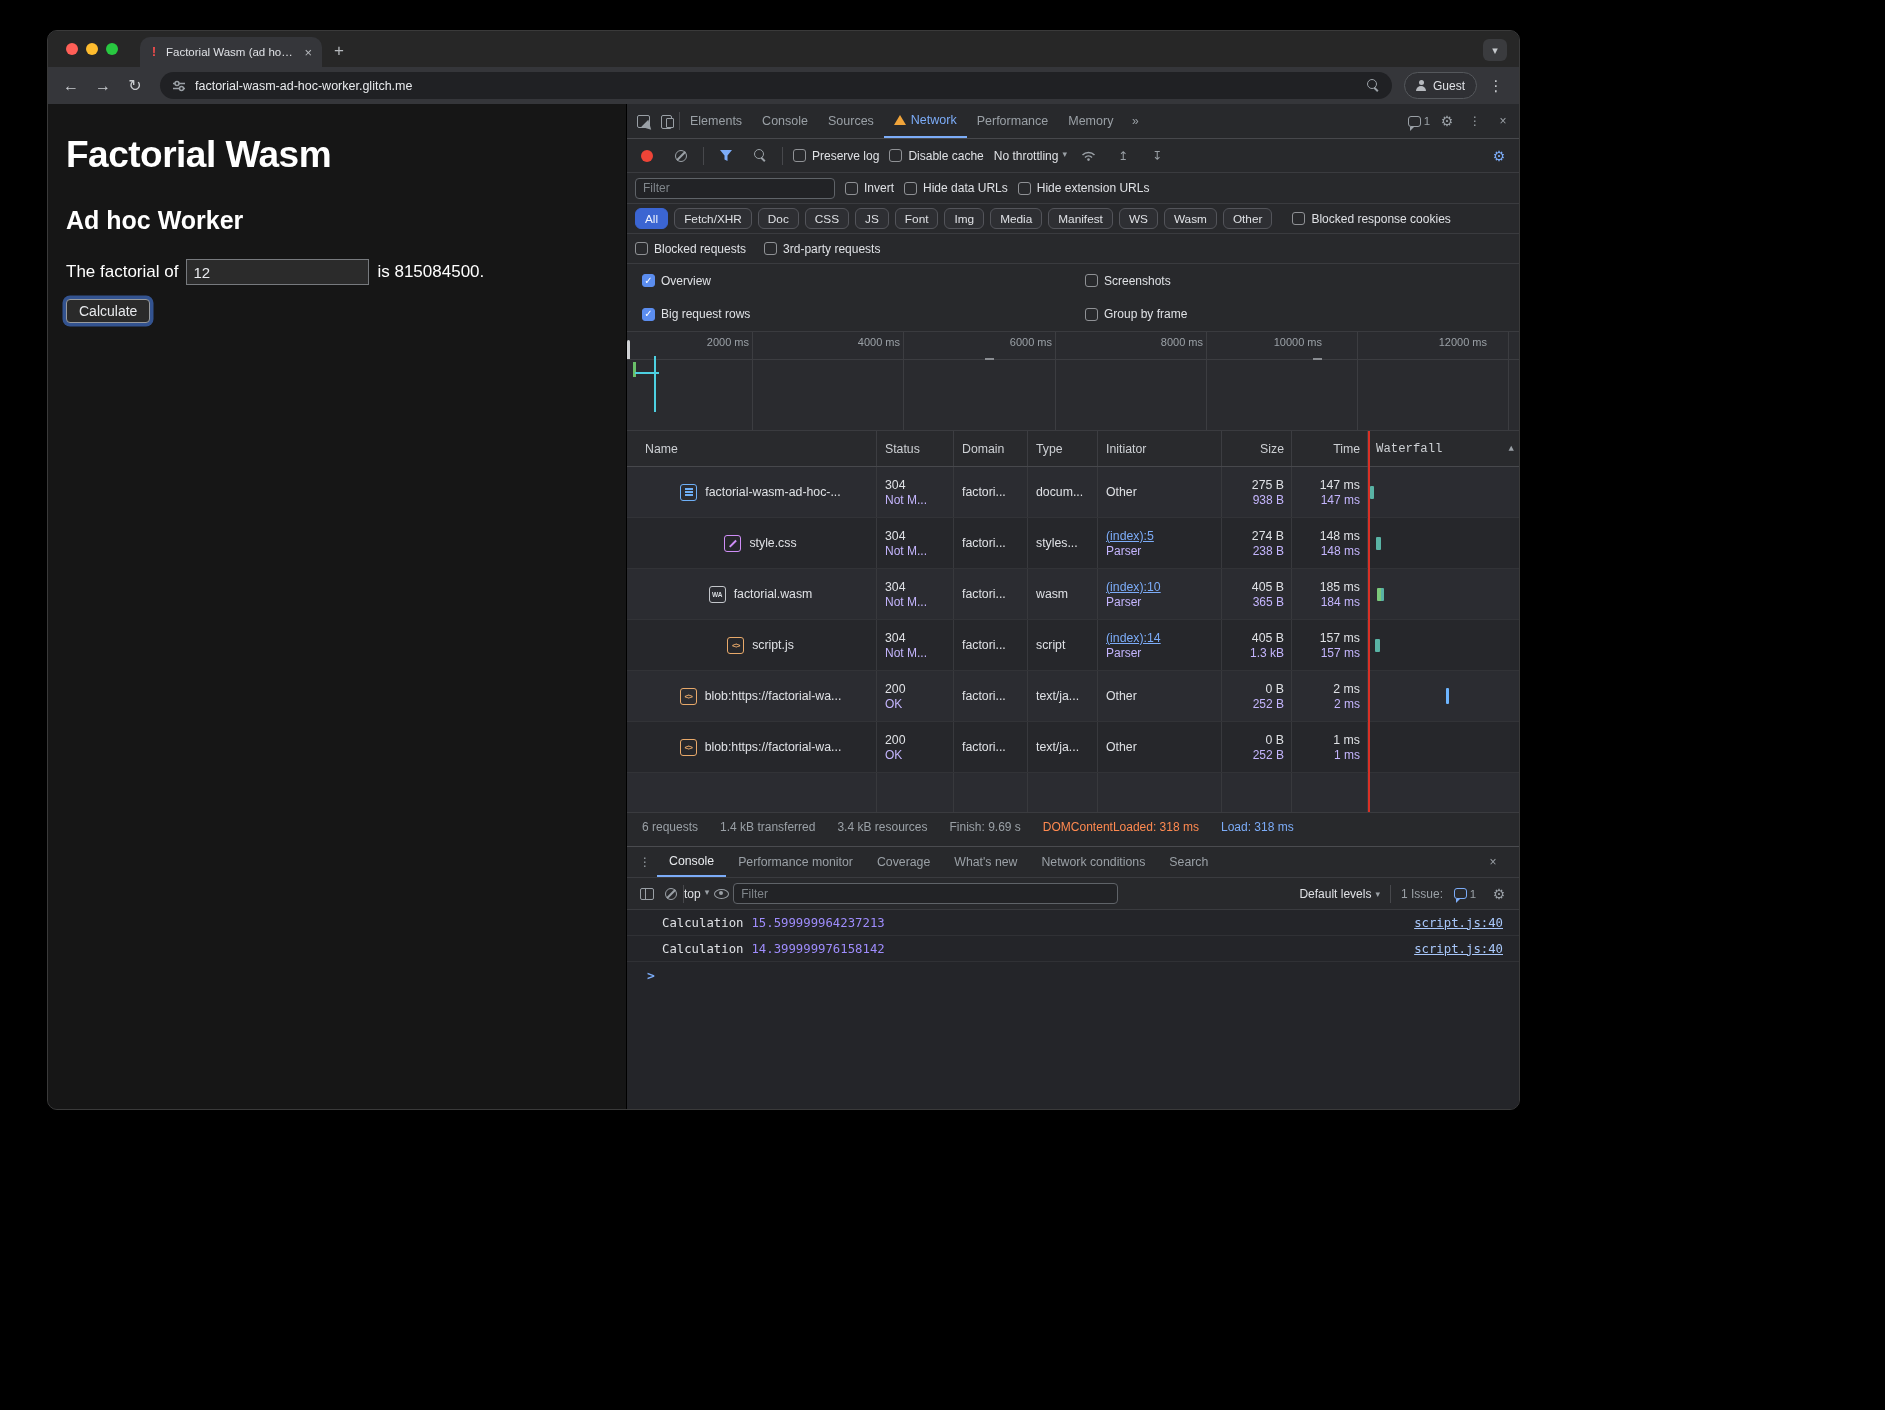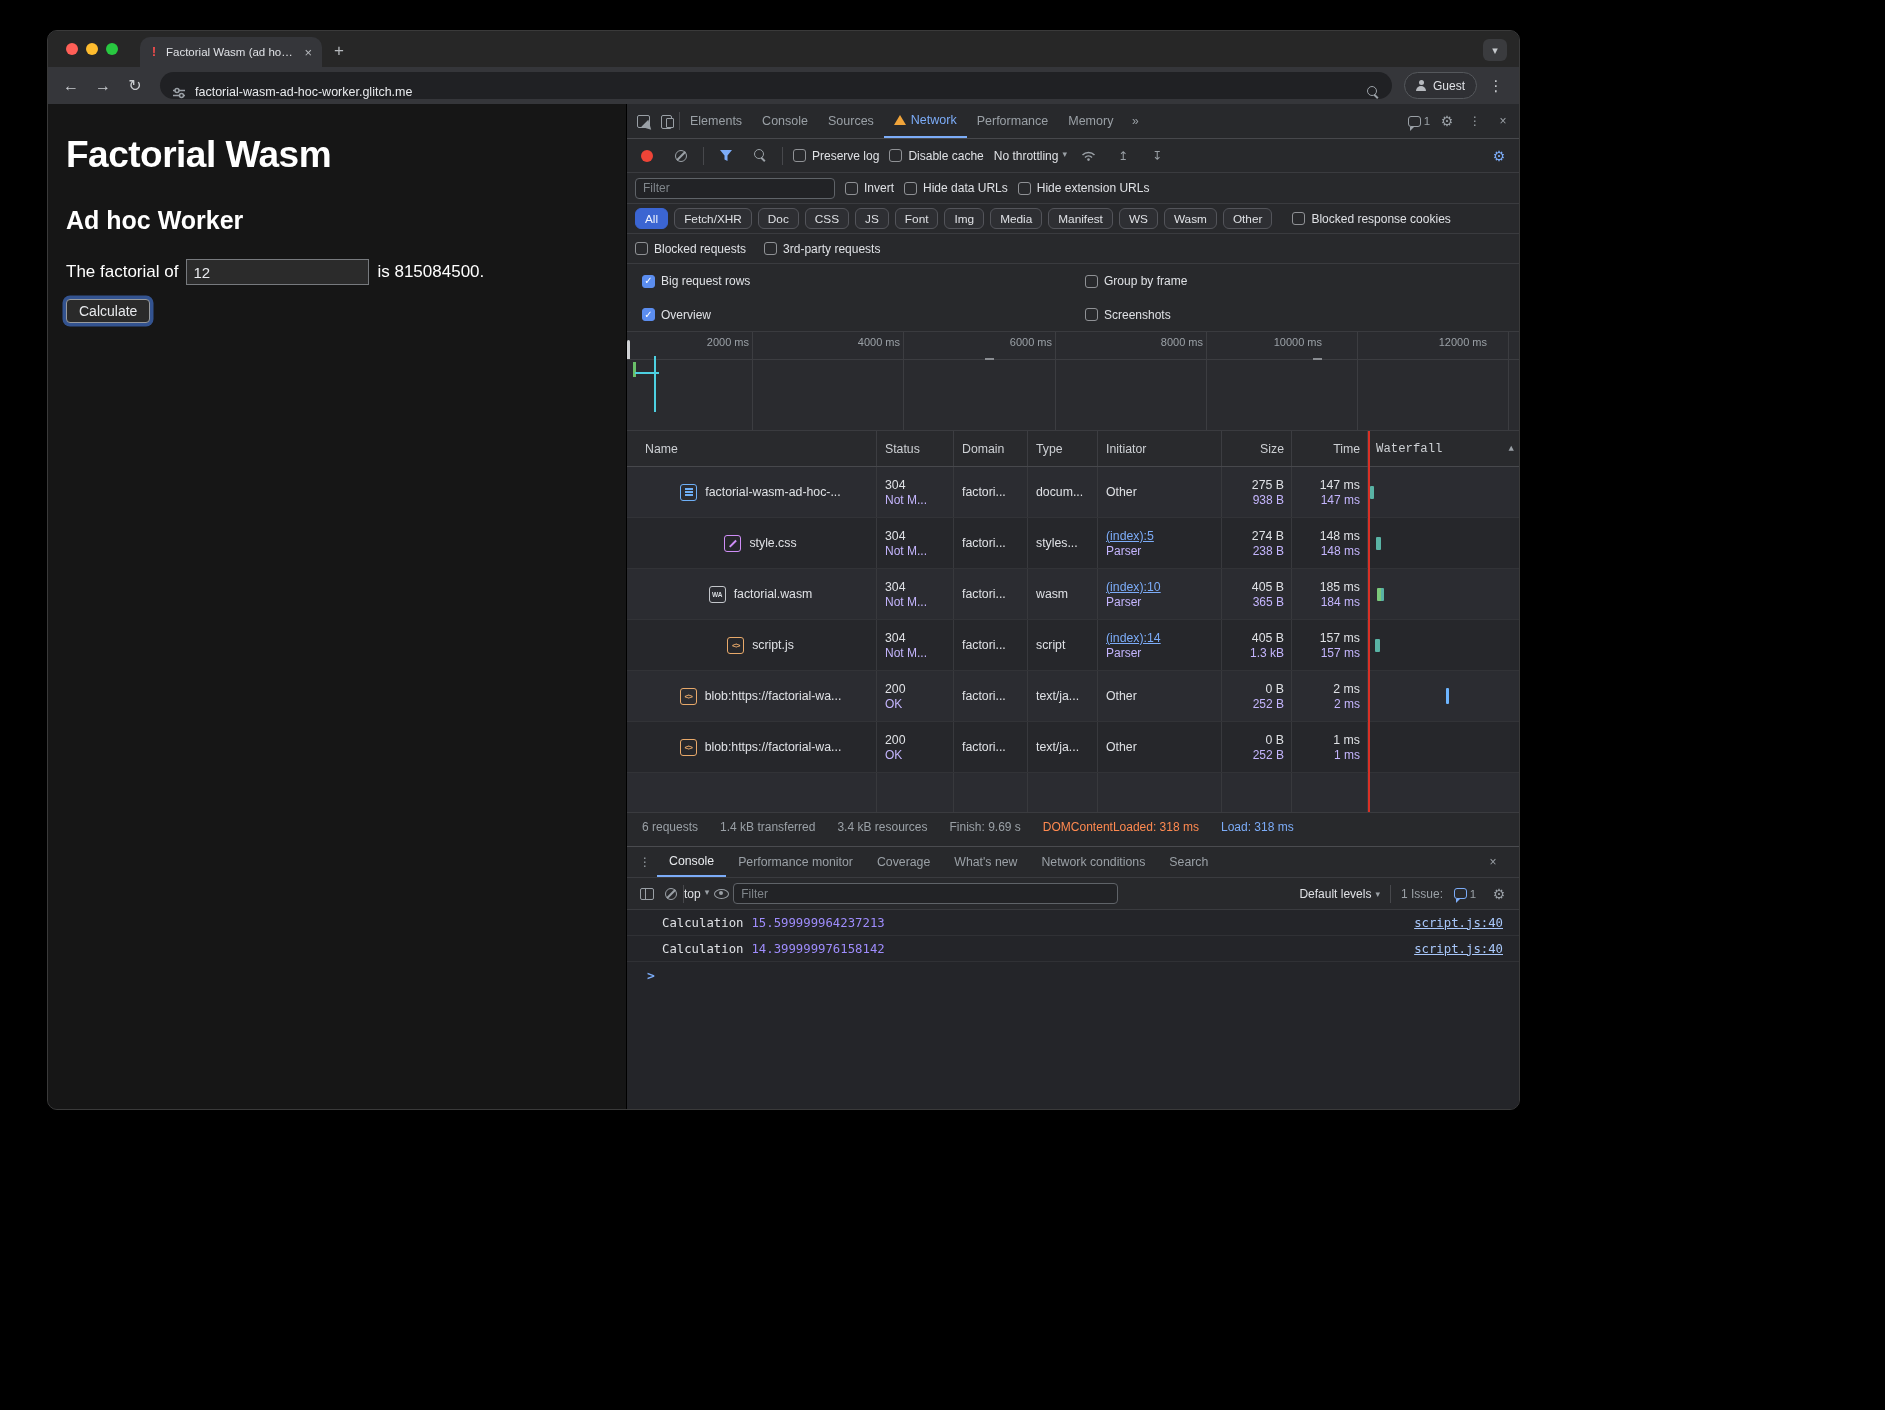--- a/index.html
+++ b/index.html
@@ -22,21 +22,21 @@
   .tab-x { color:#b6b9bd; font-size:13px; padding:0 2px; flex:none; }
   .newtab { color:#b6b9bd; font-size:17px; margin:0 0 6px 12px; }
   .tabsearch { margin-left:auto; margin-right:12px; margin-bottom:6px; width:24px; height:22px;
                background:#3a3b3e; border-radius:6px; color:#c6c9cd; font-size:11px;
                display:flex; align-items:center; justify-content:center; }
 
   
   .navbar { height:37px; background:#35363a; display:flex; align-items:center; padding:0 10px; gap:6px; }
   .nav-ic { color:#c8cbcf; font-size:16px; width:26px; height:26px; display:flex; align-items:center; justify-content:center; border-radius:50%; }
   .urlbar { flex:1; height:27px; background:#202124; border-radius:14px; margin:0 6px;
-            display:flex; align-items:flex-end; padding:0 12px; gap:9px; }
+            display:flex; align-items:center; padding:0 12px; gap:9px; }
   .url-text { color:#e8eaed; font-size:12.5px; }
   .mag { width:13px; height:13px; position:relative; flex:none; }
   .mag::before { content:""; position:absolute; left:0; top:0; width:8px; height:8px; border:1.5px solid #9aa0a6; border-radius:50%; }
   .mag::after { content:""; position:absolute; left:8px; top:8px; width:5px; height:1.5px; background:#9aa0a6; transform:rotate(45deg); transform-origin:0 0; }
   .urlmag { margin-left:auto; }
   .guest { height:27px; border:1px solid #55585c; background:#2f3034; border-radius:14px;
            display:flex; align-items:center; gap:6px; padding:0 11px; color:#dfe1e5; font-size:12px; }
   .person { width:11px; height:11px; position:relative; }
   .person::before { content:""; position:absolute; left:3px; top:0; width:5px; height:5px; border-radius:50%; background:#b7babf; }
   .person::after { content:""; position:absolute; left:0.5px; top:6px; width:10px; height:5px; border-radius:5px 5px 0 0; background:#b7babf; }
@@ -357,42 +357,42 @@
         <span class="ck">
             <span class="cb"></span>
             <span>Blocked requests</span>
           </span>
         <span class="ck">
             <span class="cb"></span>
             <span>3rd-party requests</span>
           </span>
       </div>
 
+      <div class="dt-row cb2col second">
+        <span class="col-a">
+            <span class="ck">
+              <span class="cb on"></span>
+              <span>Overview</span>
+            </span>
+          </span>
+        <span class="ck">
+            <span class="cb"></span>
+            <span>Screenshots</span>
+          </span>
+      </div>
       <div class="dt-row cb2col">
         <span class="col-a">
             <span class="ck">
               <span class="cb on"></span>
               <span>Big request rows</span>
             </span>
           </span>
         <span class="ck">
             <span class="cb"></span>
             <span>Group by frame</span>
-          </span>
-      </div>
-      <div class="dt-row cb2col second">
-        <span class="col-a">
-            <span class="ck">
-              <span class="cb on"></span>
-              <span>Overview</span>
-            </span>
-          </span>
-        <span class="ck">
-            <span class="cb"></span>
-            <span>Screenshots</span>
           </span>
       </div>
 
       <div class="overview">
         <span class="ov-handle"></span>
         <span class="ov-line" style="left:125px"></span>
         <span class="ov-line" style="left:276px"></span>
         <span class="ov-line" style="left:428px"></span>
         <span class="ov-line" style="left:579px"></span>
         <span class="ov-line" style="left:730px"></span>

